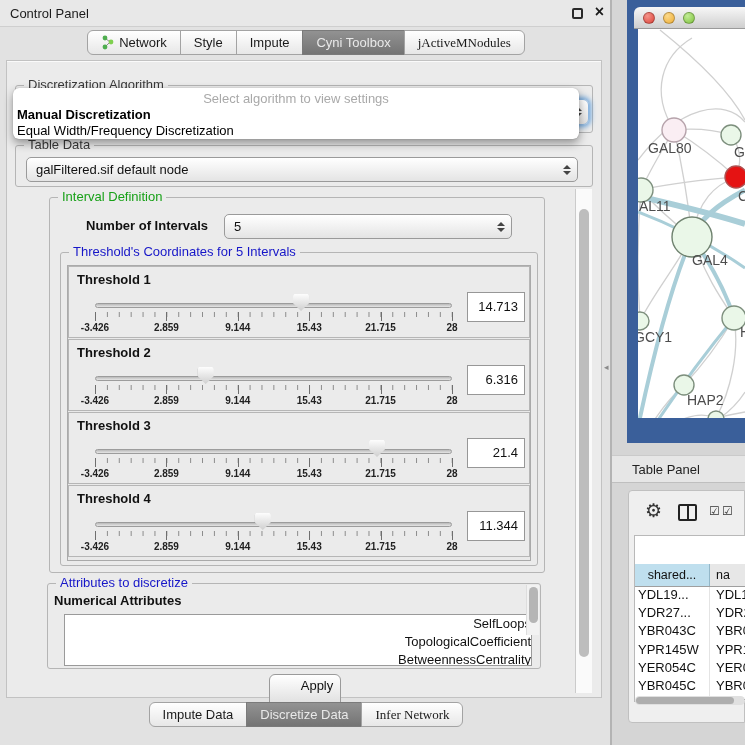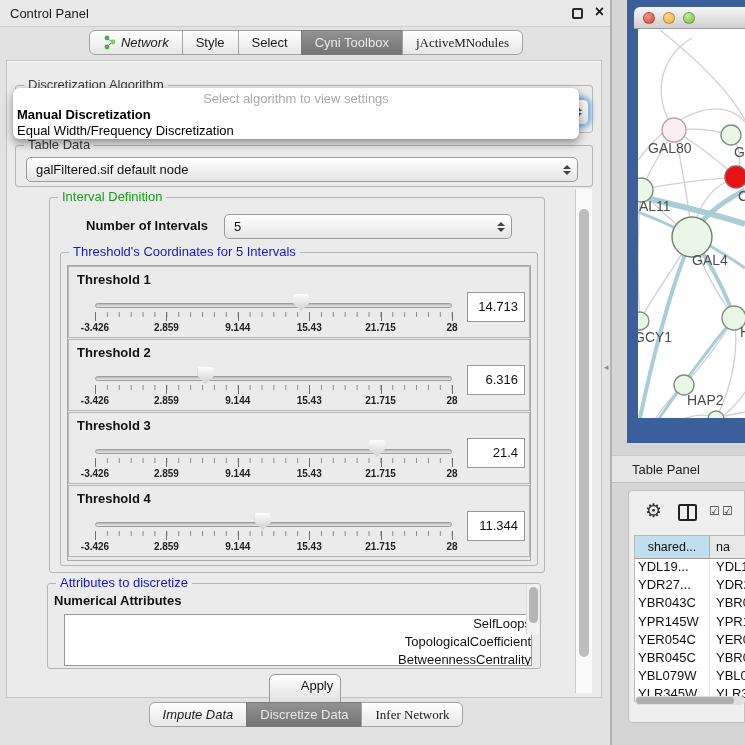--- a/index.html
+++ b/index.html
@@ -12,21 +12,21 @@
   .cp-title { position:absolute; left:10px; top:6px; font-size:13px; color:#1c1c1c; }
   .float-btn { position:absolute; right:27px; top:8px; width:11px; height:11px; border:2px solid #2a2a2a; border-radius:2px; }
   .close-btn { position:absolute; right:6px; top:3px; font-size:16px; font-weight:bold; color:#1a1a1a; cursor:default; }
 
   .tabrow { position:absolute; left:0; width:612px; display:flex; justify-content:center; }
   .tabrow.top { top:30px; }
   .tabrow.bottom { top:702px; }
   .tab { display:inline-flex; align-items:center; justify-content:center; height:25px; padding:0 13px;
          background:linear-gradient(#ffffff,#e7e7e7); border:1px solid #a3a3a3; margin-left:-1px;
          font-size:13px; color:#1a1a1a; white-space:nowrap; }
-  .tab.first { border-radius:6px 0 0 6px; margin-left:0;font-style:italic; }
+  .tab.first { border-radius:6px 0 0 6px; margin-left:0; }
   .tab.last { border-radius:0 6px 6px 0;font-family:Liberation Serif, serif; }
   .tab.sel { background:linear-gradient(#929292,#747474); color:#e9e9e9; border-color:#7a7a7a; }
   .tab .nicon { margin-right:5px; display:inline-block; width:13px; height:15px; }
 
   .mainpanel { position:absolute; left:6px; top:60px; width:596px; height:638px; background:#ebebeb;
                border:1px solid #c2c2c2; box-shadow:inset 0 1px 0 #fafafa; }
 
   .grp { position:absolute; border:1px solid #b5b5b5; border-radius:3px; }
   .gtitle { position:absolute; top:-9px; left:8px; background:#ebebeb; padding:0 4px; font-size:13px; white-space:nowrap; }
   .gtitle.green { color:#18a118; }
@@ -106,21 +106,21 @@
   .tp-panel { position:absolute; left:628px; top:490px; width:117px; height:233px; background:#efefef;
               border:1px solid #c0c0c0; border-radius:4px 0 0 4px; }
   .tp-toolbar { position:absolute; left:0; top:0; width:100%; height:42px; }
   .gear { position:absolute; left:16px; top:8px; font-size:19px; color:#333; }
   .colicon { position:absolute; left:49px; top:13px; width:19px; height:17px; border:2px solid #222; border-radius:2px;
              background:linear-gradient(90deg, transparent 7px, #222 7px, #222 9px, transparent 9px); }
   .chk { position:absolute; top:13px; font-size:12px; color:#333; }
   .chk.c1 { left:80px; } .chk.c2 { left:93px; }
 
   .tp-table { position:absolute; left:5px; top:44px; width:112px; height:167px; background:#fff; border:1px solid #b9b9b9; border-right:none; overflow:hidden; }
-  .tp-head { display:flex; height:23px; border-bottom:1px solid #9f9f9f; font-size:12.5px; }
+  .tp-head { display:flex; height:23px; border-bottom:1px solid #9f9f9f; font-size:12.5px;margin-top:28px; }
   .th1 { width:75px; background:#bfdfee; border-right:1px solid #93b7c8; text-align:center; line-height:22px; color:#111; }
   .th2 { flex:1; background:#e7e7e7; padding-left:6px; line-height:22px; color:#111; overflow:hidden; }
   .trow { display:flex; height:18.2px; font-size:13px; color:#111; }
   .trow .c1 { width:75px; padding-left:3px; border-right:1px solid #e4e4e4; white-space:nowrap; overflow:hidden; }
   .trow .c2 { flex:1; padding-left:6px; white-space:nowrap; overflow:hidden; }
   .tp-hscroll { position:absolute; left:6px; top:205px; width:110px; height:9px; background:#e0e0e0; border-radius:5px; }
   .tp-hscroll .thumb { position:absolute; left:1px; top:1px; width:98px; height:7px; background:#aeaeae; border-radius:4px; }
 </style>
 </head>
 <body>
@@ -142,21 +142,21 @@
             <line x1="4" y1="3" x2="9" y2="7" stroke="#8a8a8a" stroke-width="1"></line>
             <line x1="4" y1="12" x2="9" y2="7" stroke="#8a8a8a" stroke-width="1"></line>
             <circle cx="4" cy="3" r="2.4" fill="#4fae4f"></circle>
             <circle cx="4" cy="12" r="2.4" fill="#4fae4f"></circle>
             <circle cx="10" cy="7" r="2.4" fill="#7fd04f"></circle>
           </svg>
         </span>
         <span>Network</span>
       </span>
       <span class="tab">Style</span>
-      <span class="tab">Select</span>
+      <span class="tab">Impute</span>
       <span class="tab sel">Cyni Toolbox</span>
       <span class="tab last">jActiveMNodules</span>
     </div>
 
     <div class="mainpanel">
 
       <div class="grp" style="left:8px; top:24px; width:578px; height:48px;">
         <span class="gtitle dark">Discretization Algorithm</span>
       </div>
       <div class="combo-focus">

